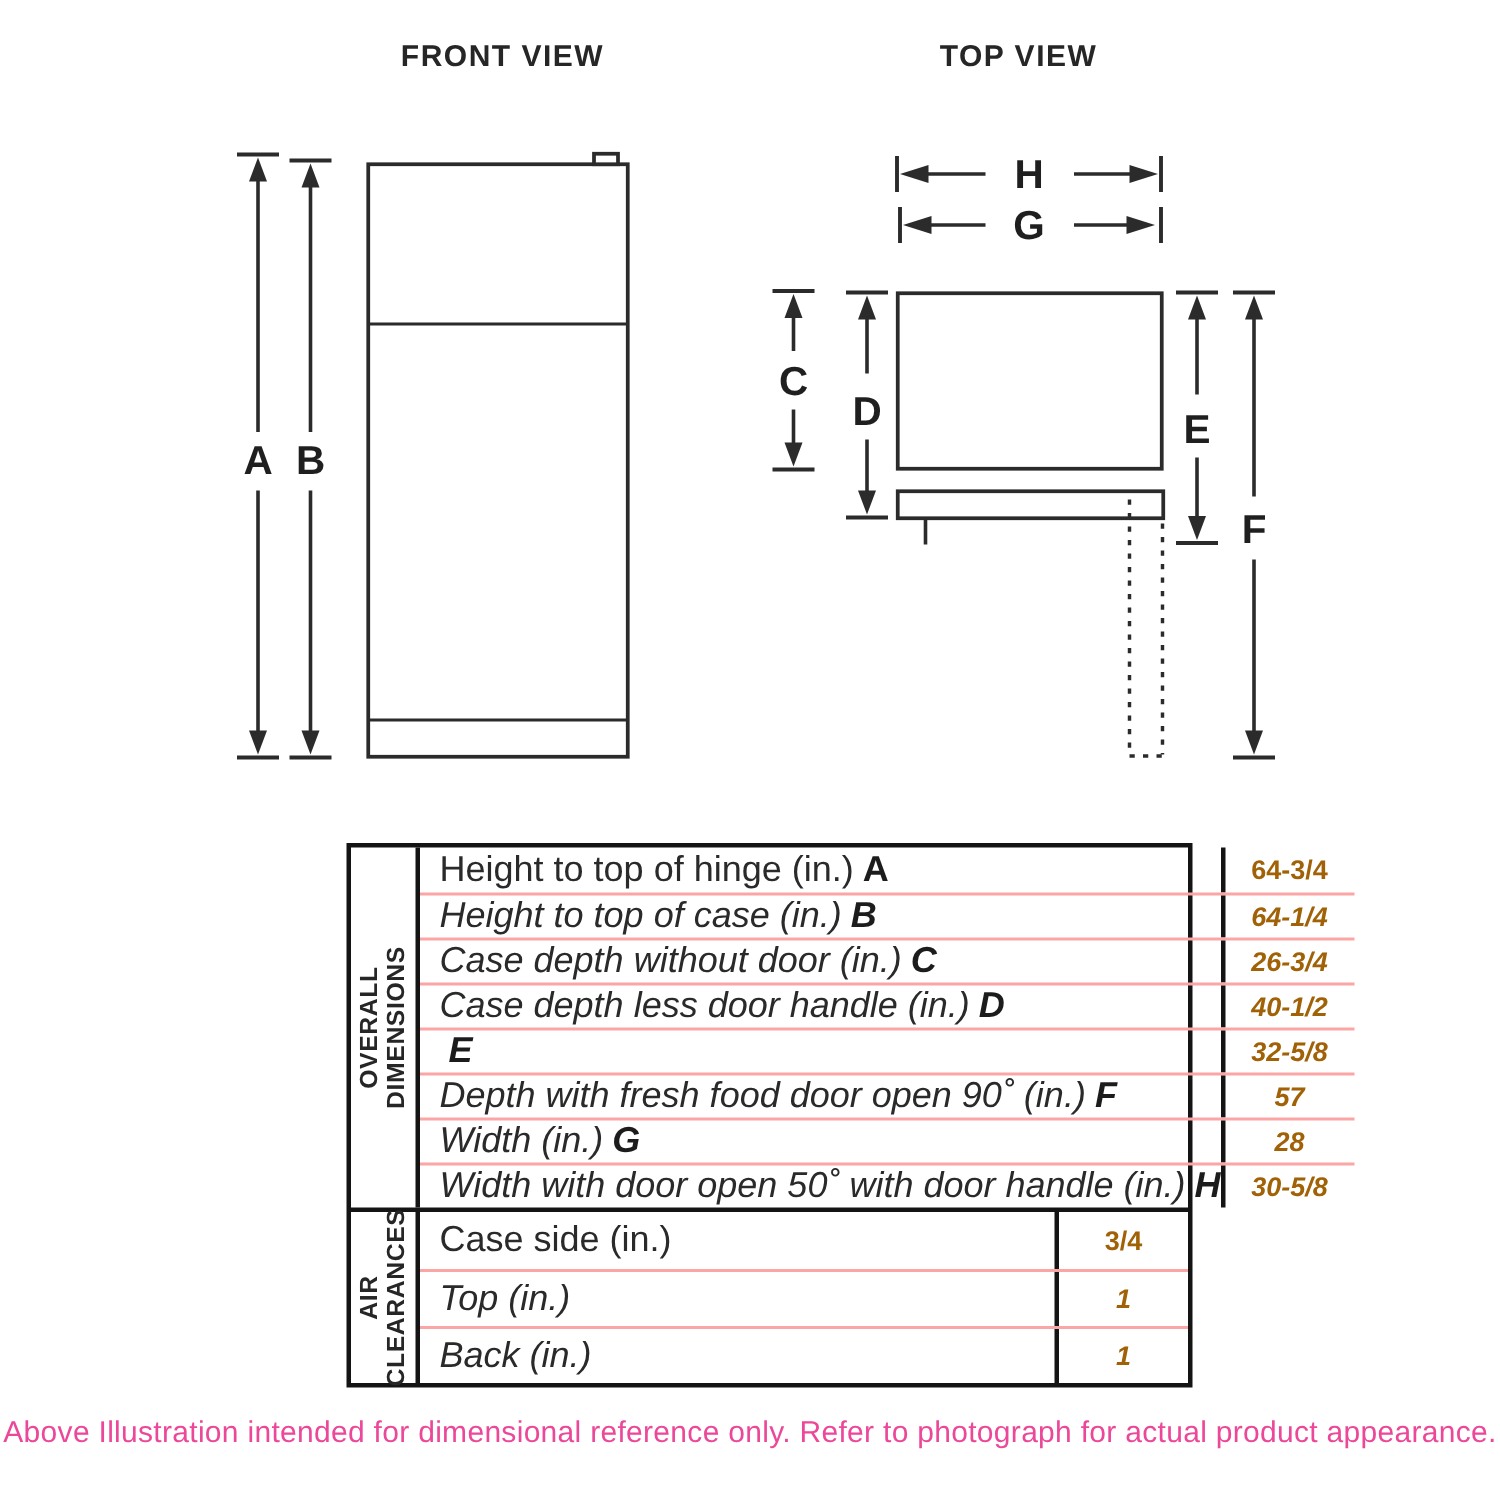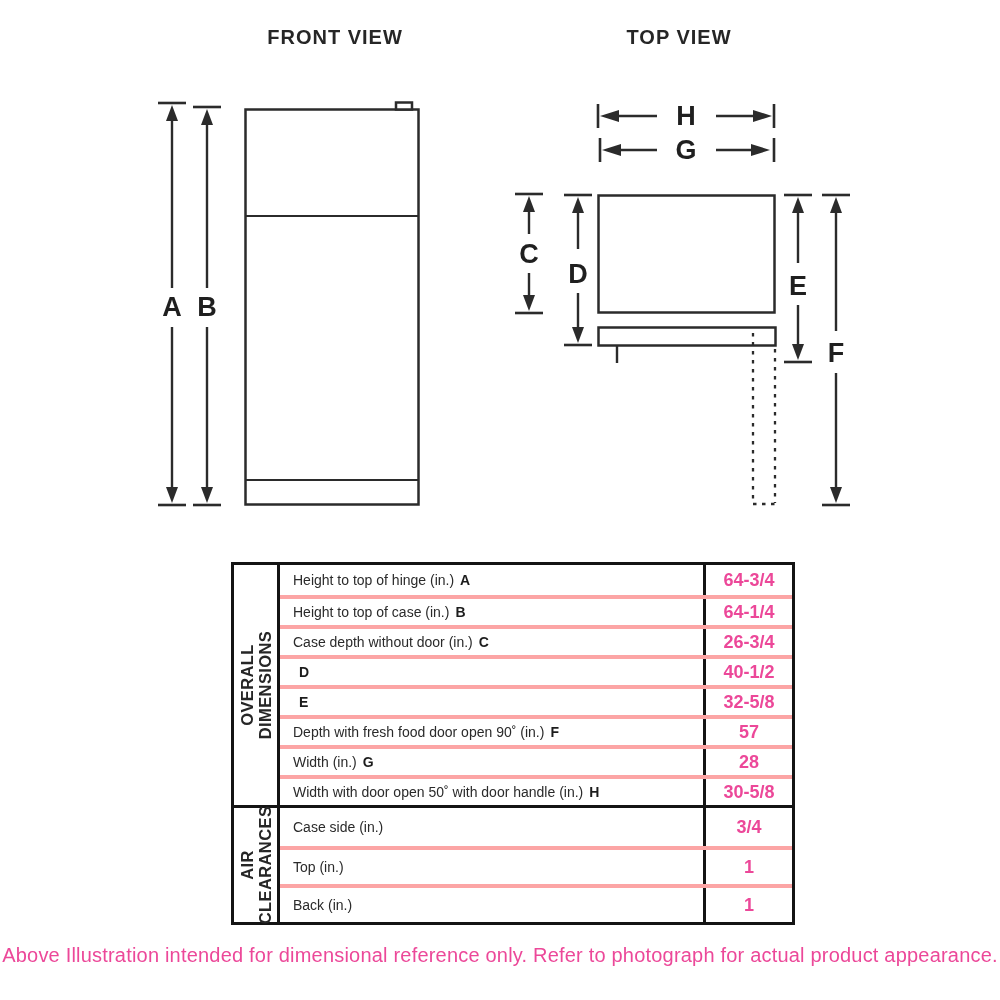--- a/index.html
+++ b/index.html
@@ -34,32 +34,32 @@
   }
   .vhead-inner {
     position:absolute; top:50%; left:50%;
     transform:translate(-50%,-50%) rotate(-90deg);
     text-align:center; font-weight:bold; color:#262626;
     font-size:16.5px; line-height:1.12; letter-spacing:.4px; white-space:nowrap;
   }
   .vhead-inner span { display:block; }
   .rows { flex:1; display:flex; flex-direction:column; }
   .row { display:flex; align-items:stretch; }
-  .row + .row { border-top:4px solid #fca5a5; }
+  .row + .row { border-top:2px solid #fca5a5;font-style:italic; }
   .sec-dims .row { height:30px; }
   .sec-air  .row { height:38px; }
   .cell-label {
     flex:1; display:flex; align-items:center; padding-left:13px;
-    font-size:14px; color:#2a2a2a; white-space:nowrap; overflow:hidden;
+    font-size:24px; color:#2a2a2a; white-space:nowrap; overflow:hidden;
   }
   .cell-label b { margin-left:6px; color:#1c1c1c; }
   .cell-value {
     width:89px; flex:none; border-left:3px solid #141414;
     display:flex; align-items:center; justify-content:center;
-    font-size:18px; font-weight:bold; color:#ec4899;
+    font-size:18px; font-weight:bold; color:#a16207;
   }
 
   
   .footer-note {
     position:absolute; left:0; top:944px; width:1000px;
     text-align:center; font-size:20px; color:#ec4899; letter-spacing:.2px;
   }
 </style>
 </head>
 <body>
@@ -201,20 +201,21 @@
         </div>
         <div class="row">
           <div class="cell-label">
               <span>Case depth without door (in.)</span>
               <b>C</b>
             </div>
           <div class="cell-value">26-3/4</div>
         </div>
         <div class="row">
           <div class="cell-label">
+              <span>Case depth less door handle (in.)</span>
               <b>D</b>
             </div>
           <div class="cell-value">40-1/2</div>
         </div>
         <div class="row">
           <div class="cell-label">
               <b>E</b>
             </div>
           <div class="cell-value">32-5/8</div>
         </div>

